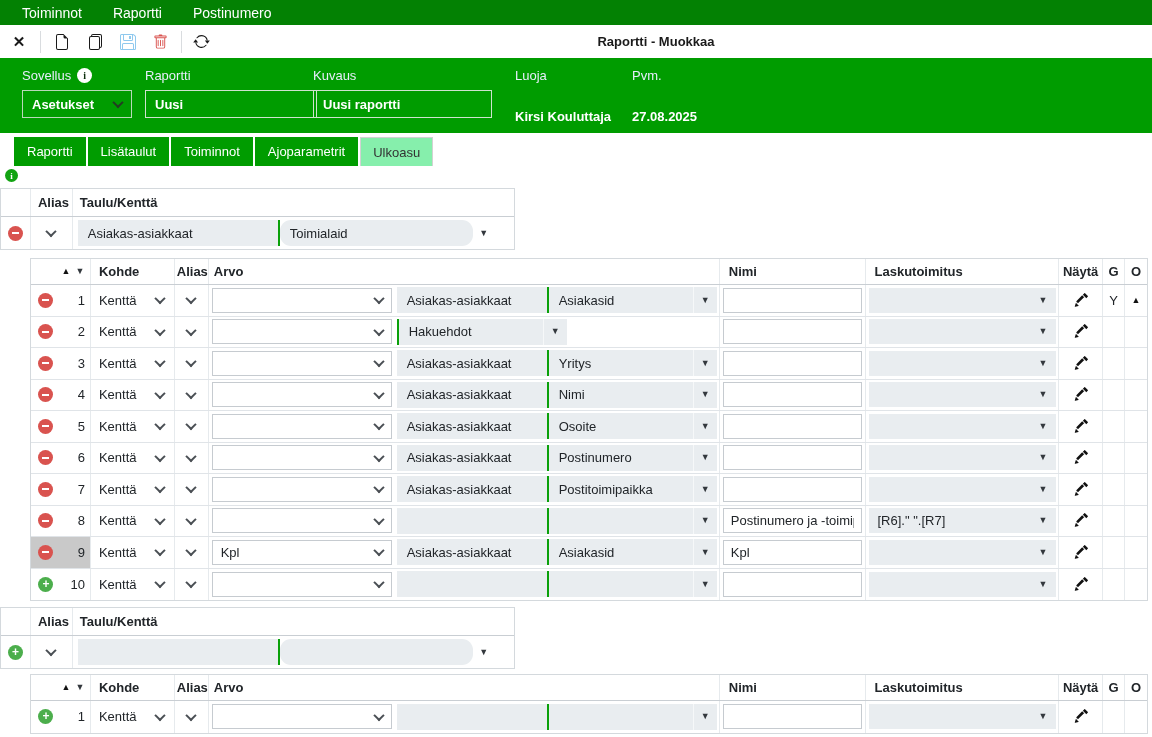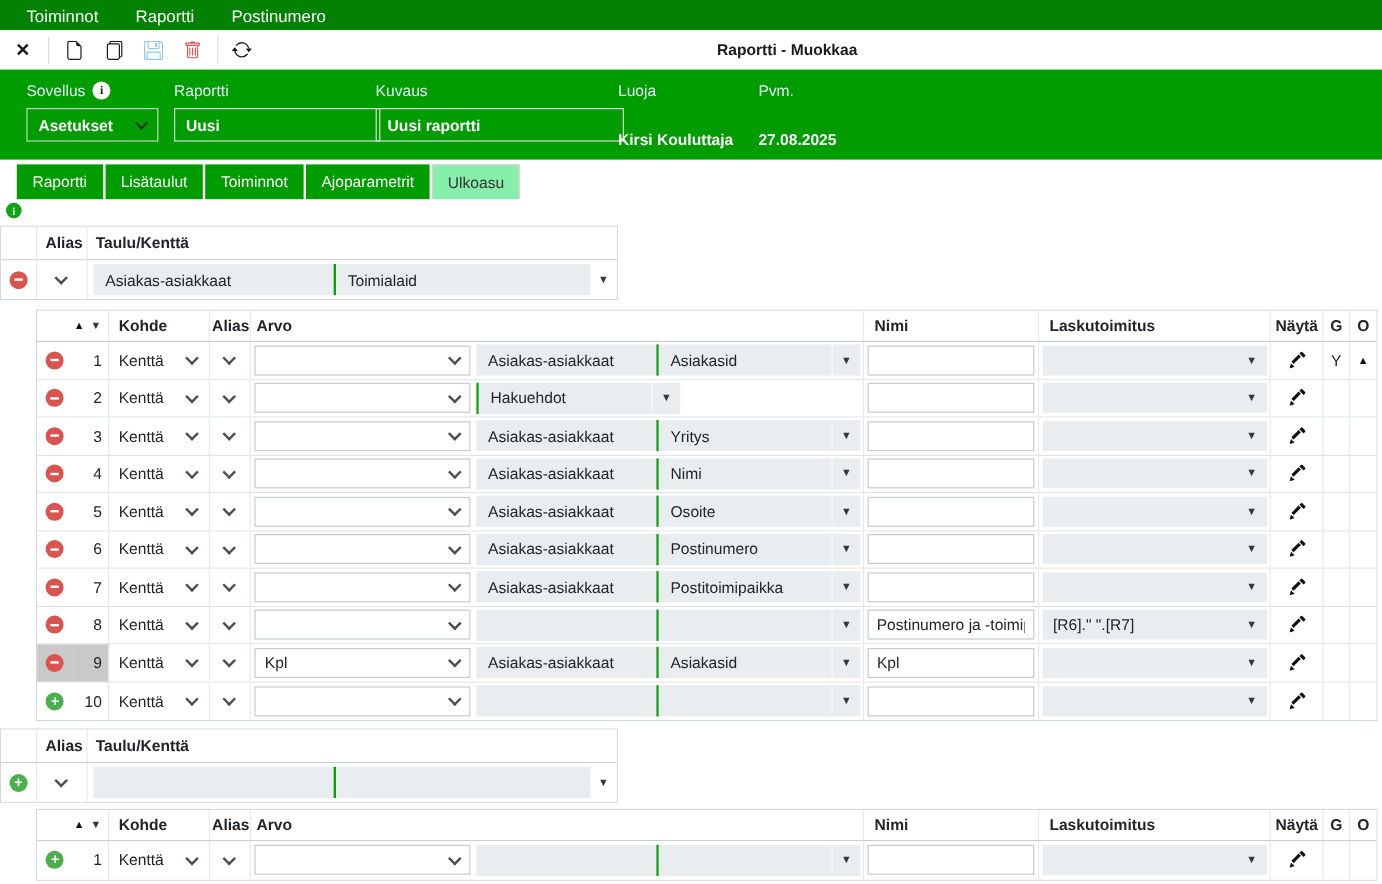--- a/index.html
+++ b/index.html
@@ -107,21 +107,21 @@
   
   .alias-tbl { left:0; width:515px; }
   .alias-tbl .thead { height:28px; }
   .alias-tbl .trow { height:32px; }
   .a-icon { width:30px; justify-content:center; }
   .a-alias { width:42px; justify-content:center; }
   .a-alias.hd { justify-content:flex-start; padding-left:7px; }
   .a-fields { width:443px; padding-left:5px; border-right:none; }
   .a-fields.hd { padding-left:7px; }
   .a-taulu { width:200px; }
-  .a-kentta { width:212px; }
+  .a-kentta { width:193px;border-radius:11px; }
   .a-dd { width:22px; display:flex; justify-content:center; cursor:pointer; }
 
   
   .grid-tbl { left:30px; width:1118px; }
   .grid-tbl .thead { height:26px; }
   .grid-tbl .trow { height:31.5px; }
   .g-icon { width:30px; justify-content:center; border-right:none; }
   .g-num  { width:30px; justify-content:flex-end; padding-right:5px; }
   .g-num.hd { justify-content:center; gap:5px; }
   .g-kohde { width:84px; justify-content:space-between; padding:0 10px 0 8px; cursor:pointer; }
@@ -205,21 +205,21 @@
   <div class="fg" style="left:145px;">
     <div class="flabel">
         <span>Raportti</span>
       </div>
     <input class="fval greeninput" style="width: 172px;" value="Uusi">
   </div>
   <div class="fg" style="left:313px;">
     <div class="flabel">
         <span>Kuvaus</span>
       </div>
-    <input class="fval greeninput" style="width: 207px;" value="Uusi raportti">
+    <input class="fval greeninput" style="width: 179px;" value="Uusi raportti">
   </div>
   <div class="fg" style="left:515px;">
     <div class="flabel">
         <span>Luoja</span>
       </div>
     <div class="bold-white">Kirsi Kouluttaja</div>
   </div>
   <div class="fg" style="left:632px;">
     <div class="flabel">
         <span>Pvm.</span>

